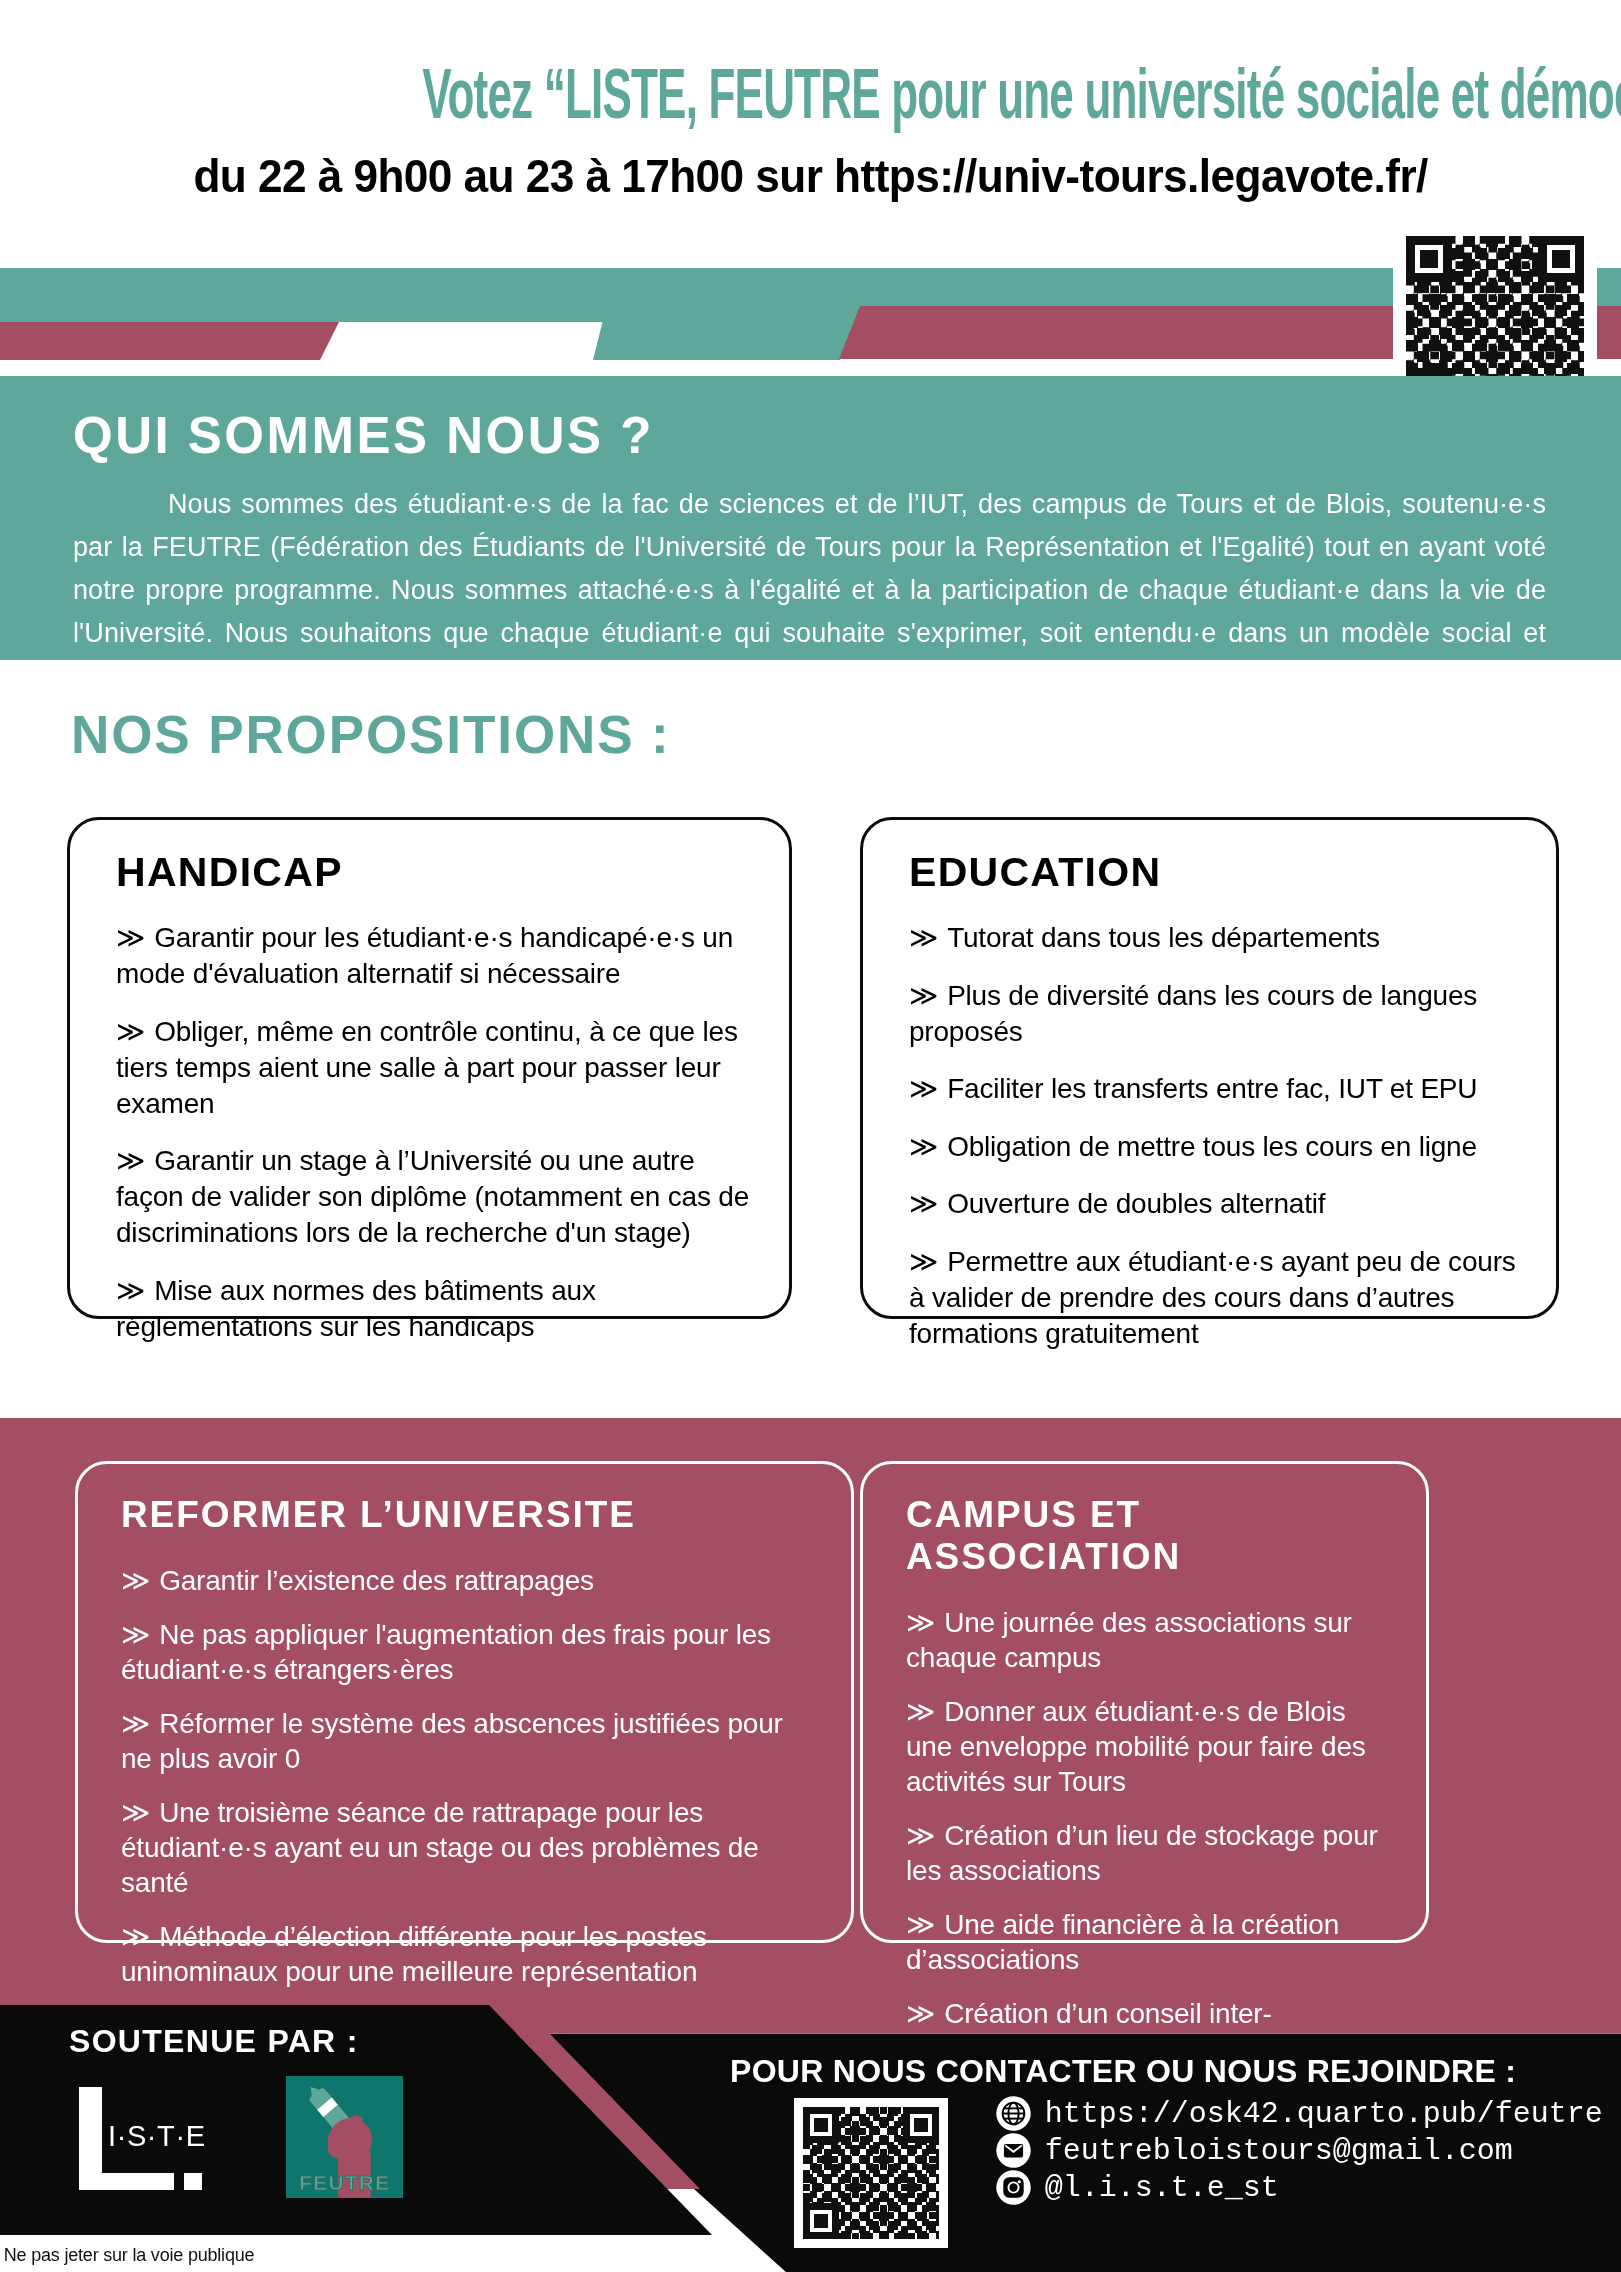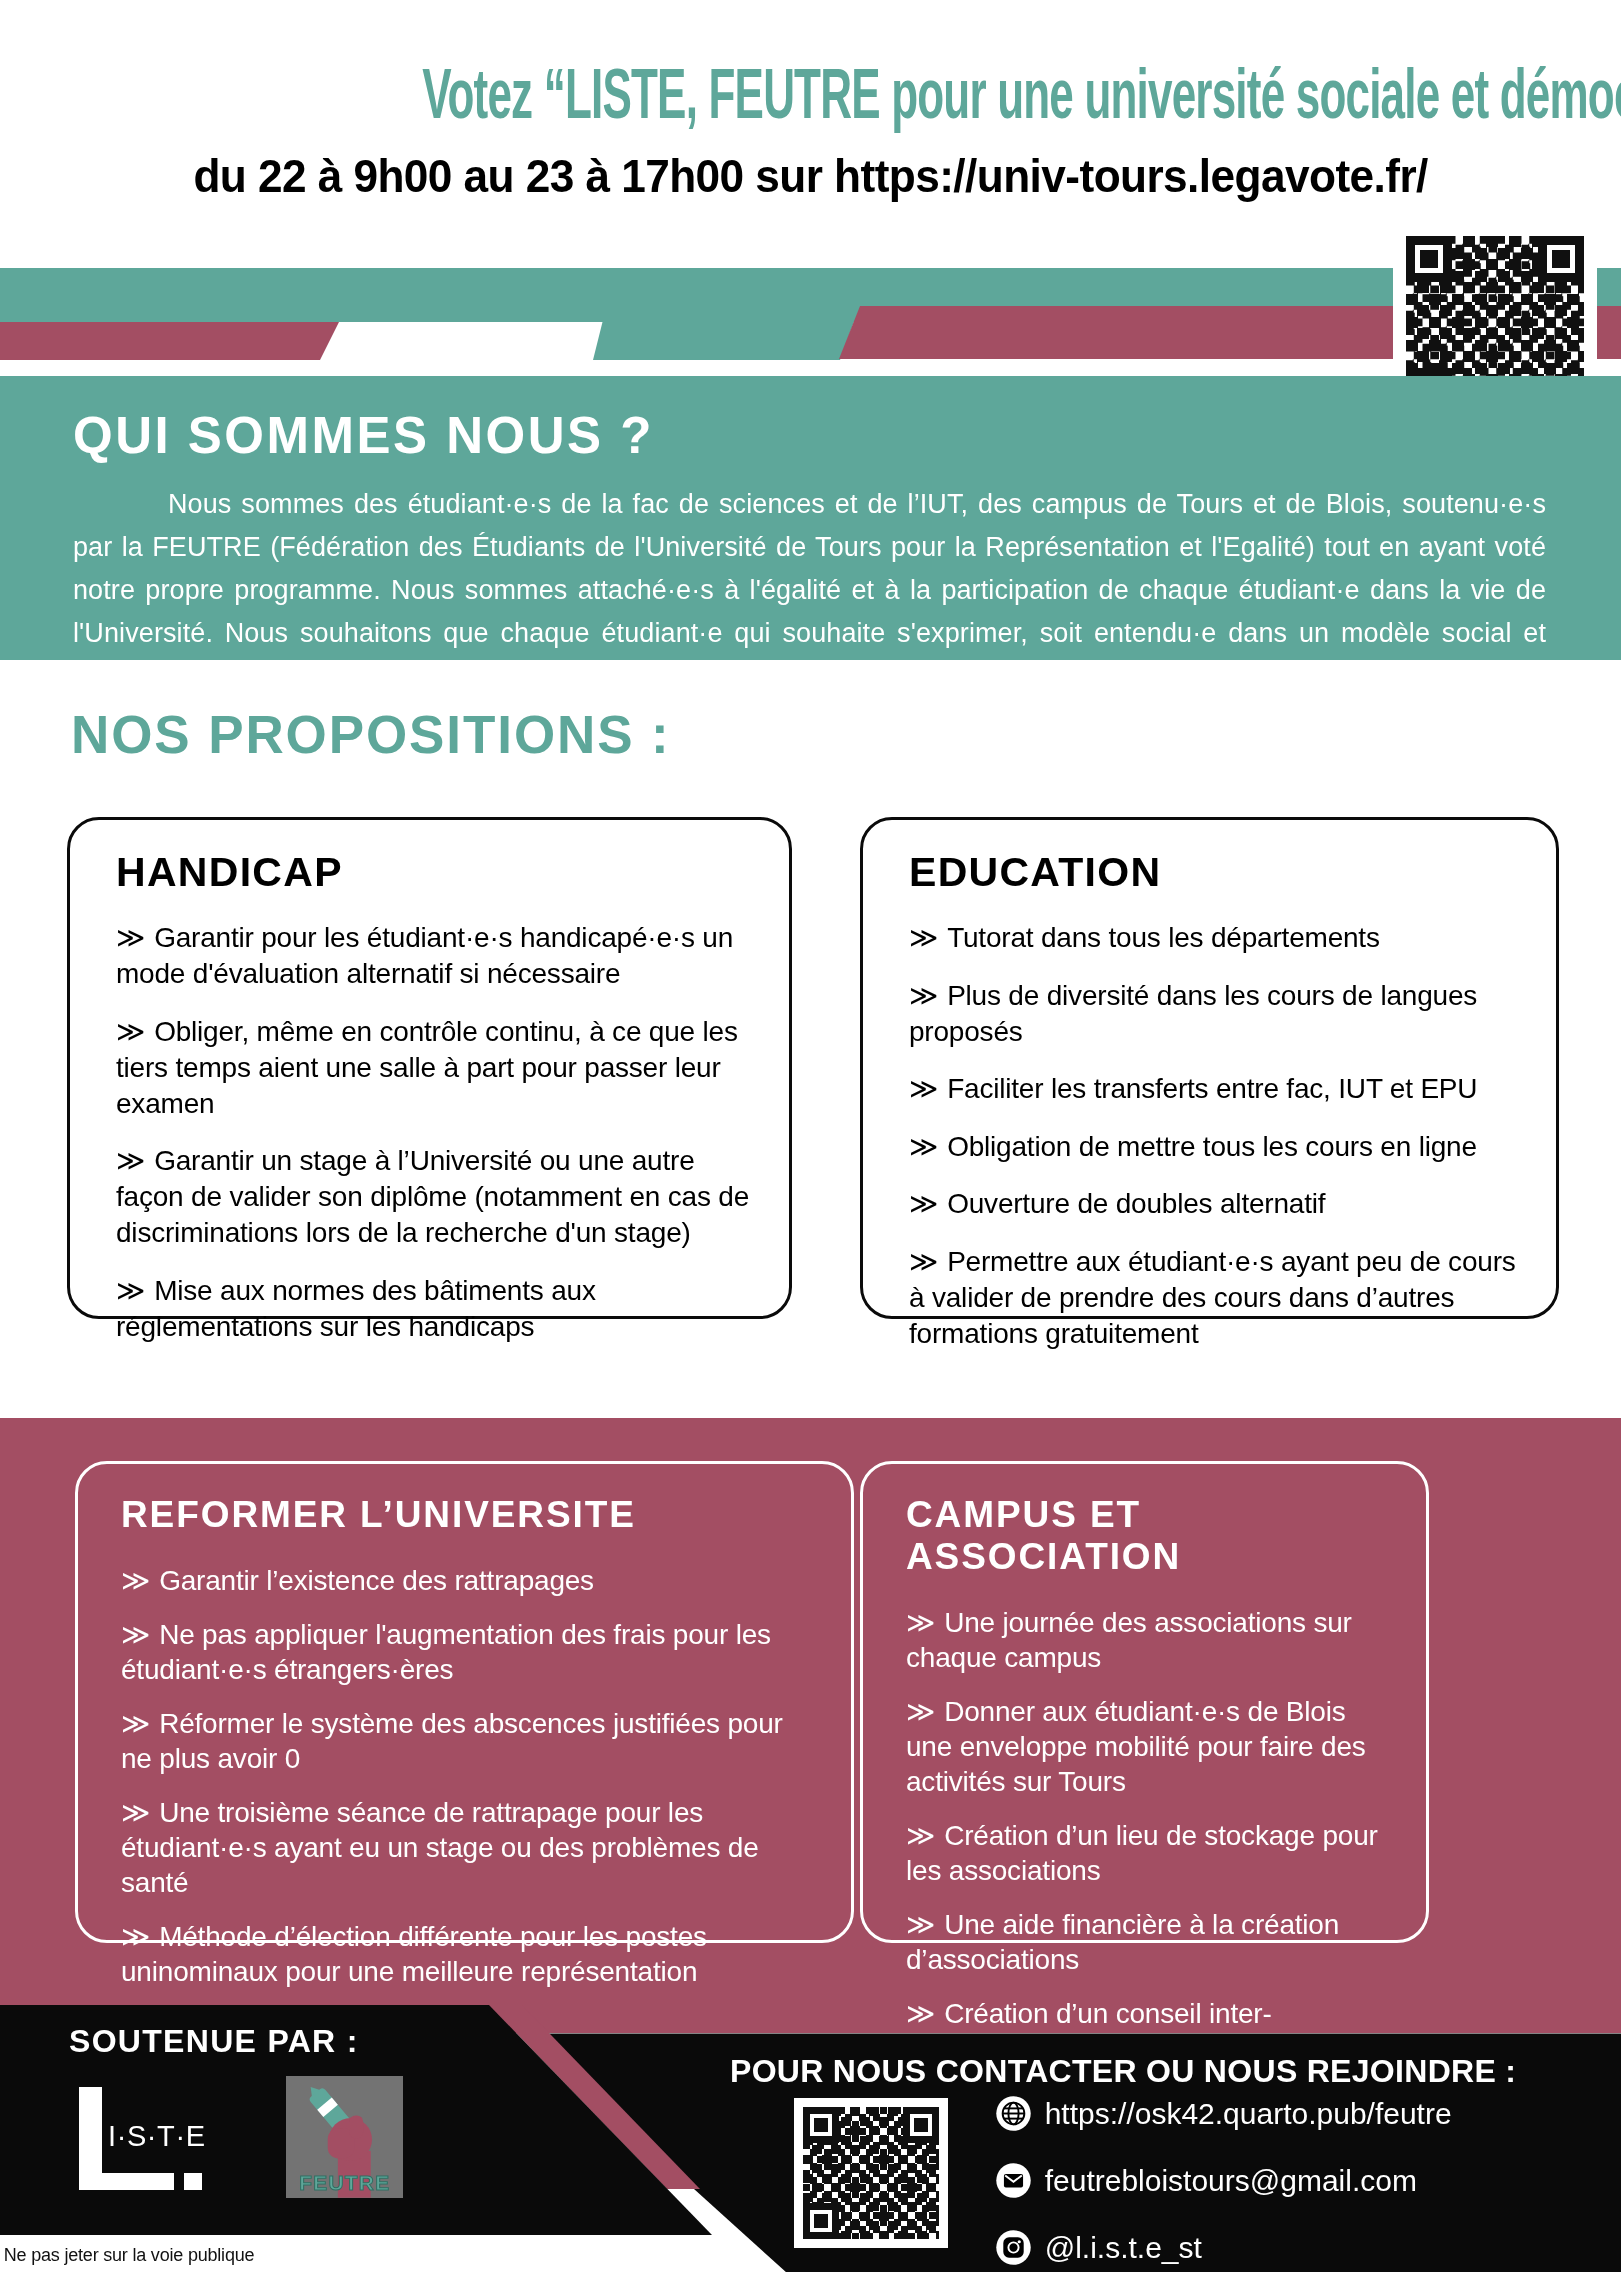--- a/index.html
+++ b/index.html
@@ -82,25 +82,25 @@
   .fb-left   { position:absolute; inset:0; background:var(--black);
                clip-path:polygon(0 0, 489px 0, 712px 230px, 0 230px); z-index:3; }
   .fcontent { position:absolute; inset:0; z-index:4; color:#fff; }
 
   .supported { position:absolute; left:69px; top:18px; font-size:32px; font-weight:700; letter-spacing:1.3px;text-align:right; }
   .liste-logo { position:absolute; left:79px; top:82px; width:133px; height:111px; }
   .liste-logo .lv { position:absolute; left:0; top:0; width:23px; height:103px; background:#fff; }
   .liste-logo .lh { position:absolute; left:0; top:86px; width:95px; height:17px; background:#fff; }
   .liste-logo .ld { position:absolute; left:105px; top:86px; width:18px; height:17px; background:#fff; }
   .liste-logo .lt { position:absolute; left:29px; top:33px; font-size:29px; letter-spacing:0.6px; color:#fff; }
-  .feutre-logo { position:absolute; left:286px; top:71px; width:117px; height:122px; background:#737373; }
+  .feutre-logo { position:absolute; left:286px; top:71px; width:117px; height:122px; background:#0f766e; }
 
   .contact-h { position:absolute; left:730px; top:48px; font-size:32px; font-weight:700; letter-spacing:0.3px; }
   .qr-footer-panel { top:93px; left:794px; width:154px; height:150px; }
-  .contact-rows { position:absolute; left:995px; top:90px; display:flex; flex-direction:column; gap:30px; }
+  .contact-rows { position:absolute; left:995px; top:90px; display:flex; flex-direction:column; gap:0;font-family:Liberation Mono, monospace; }
   .crow { display:flex; align-items:center; gap:12.7px; height:37px; font-size:30px; }
   .cicon { width:37px; height:37px; flex:0 0 37px; }
 
   .disclaimer { position:absolute; left:3.8px; top:240px; color:#111; font-size:18px; letter-spacing:-0.2px; }
 </style>
 </head>
 <body>
 
 <div class="poster">
 

